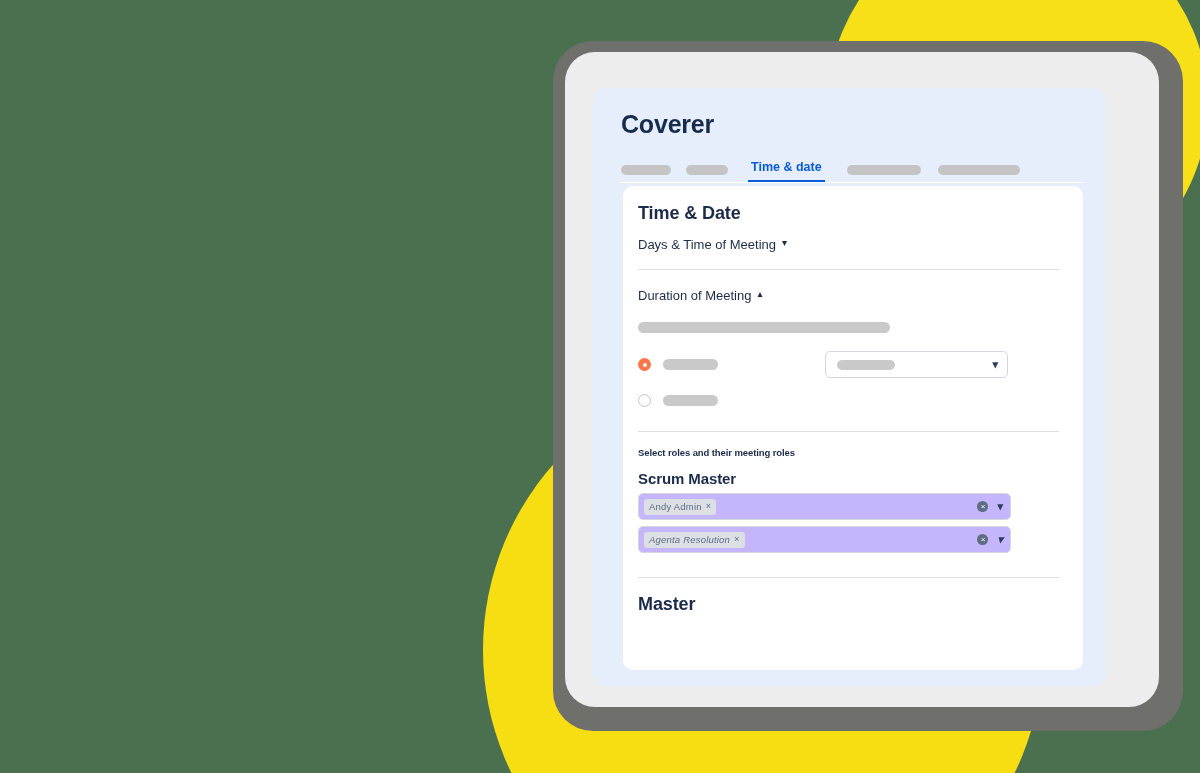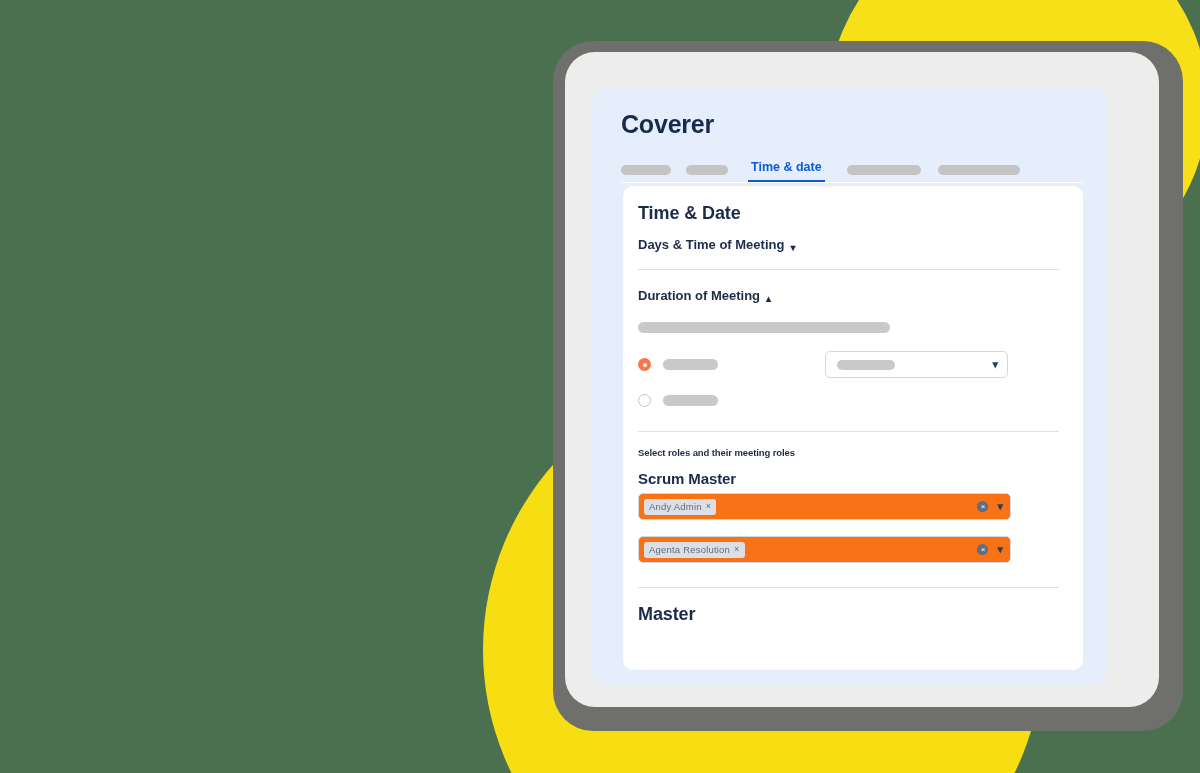--- a/index.html
+++ b/index.html
@@ -134,24 +134,24 @@
 
   .section-title {
     font-size: 18px;
     font-weight: bold;
     color: #1c2b4a;
     letter-spacing: -0.1px;
   }
 
   .sub-title {
     font-size: 13px;
-    font-weight: bold;
-    color: #1c2b4a;
-    display: flex;
-    align-items: flex-end;
+    font-weight: normal;
+    color: #1c2b4a;
+    display: flex;
+    align-items: flex-start;
     gap: 6px;
   }
 
   .chev {
     display: inline-block;
     font-size: 10px;
     color: #1c2b4a;
     line-height: 1;
     transform: translateY(1px);
   }
@@ -241,21 +241,21 @@
     font-weight: bold;
     color: #1c2b4a;
     letter-spacing: -0.1px;
   }
 
   .multiselect {
     width: 373px;
     height: 27px;
     border: 1px solid #d4d7dd;
     border-radius: 5px;
-    background: #f97316;
+    background: #c4b5fd;
     display: flex;
     align-items: center;
     padding: 0 7px 0 5px;
   }
 
   .chip {
     background: #dcdfe4;
     border-radius: 3px;
     padding: 2px 5px 3px 5px;
     font-size: 9.5px;
@@ -365,21 +365,21 @@
       <span class="chip">
         <span>Andy Admin</span>
         <span class="chip-x">×</span>
       </span>
       <span class="ms-spacer"></span>
       <span class="clear-icon">×</span>
       <span class="ms-chev">▾</span>
     </div>
 
 
-    <div class="multiselect" style="margin-top:16px;">
+    <div class="multiselect" style="margin-top:6px;font-style:italic;">
       <span class="chip">
         <span>Agenta Resolution</span>
         <span class="chip-x">×</span>
       </span>
       <span class="ms-spacer"></span>
       <span class="clear-icon">×</span>
       <span class="ms-chev">▾</span>
     </div>
 
     <div class="divider" style="margin-top:24px;"></div>

